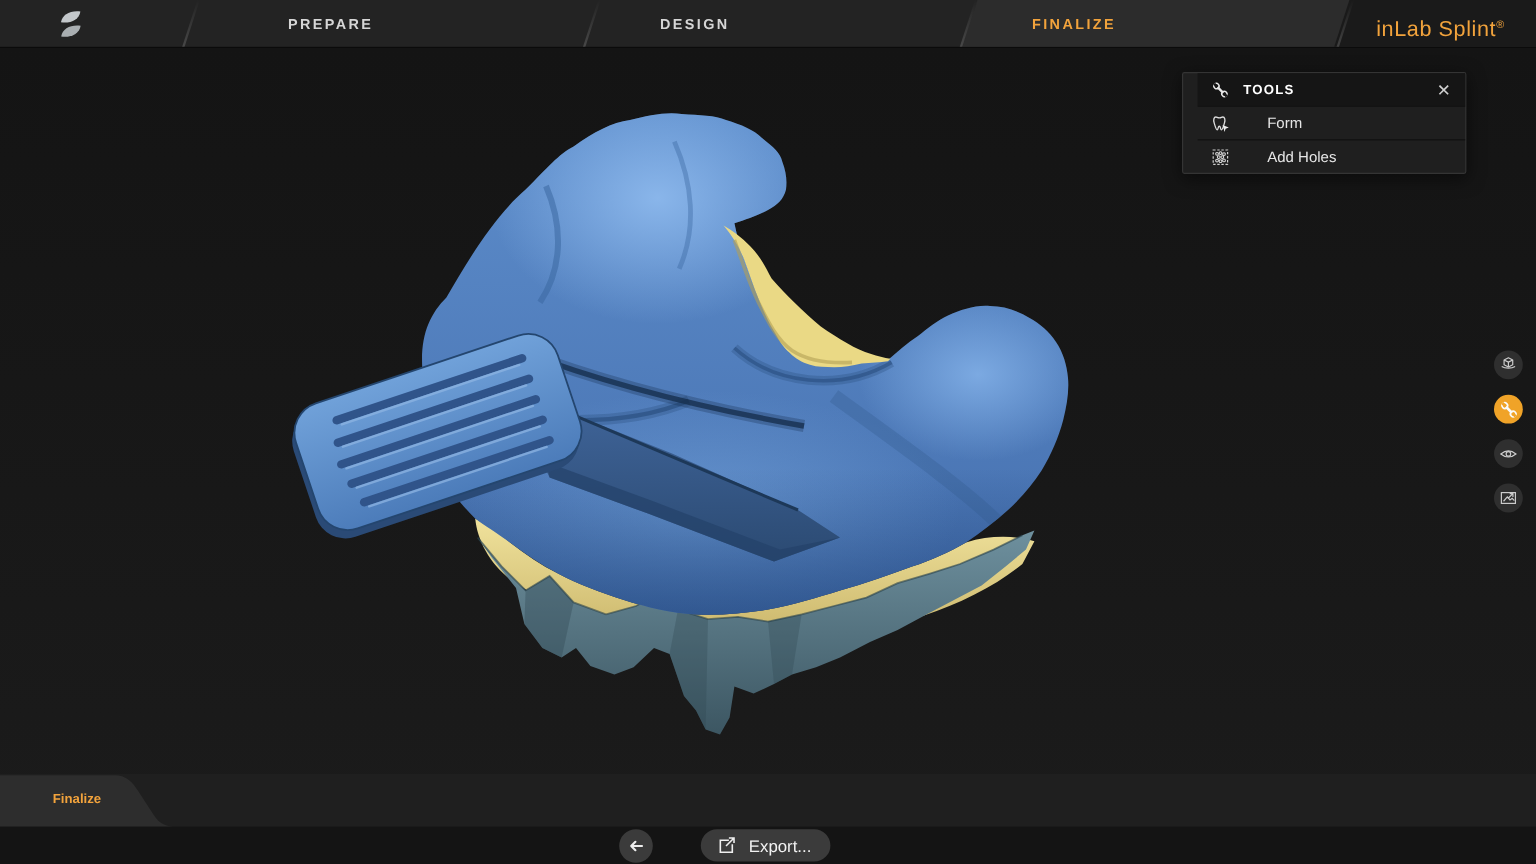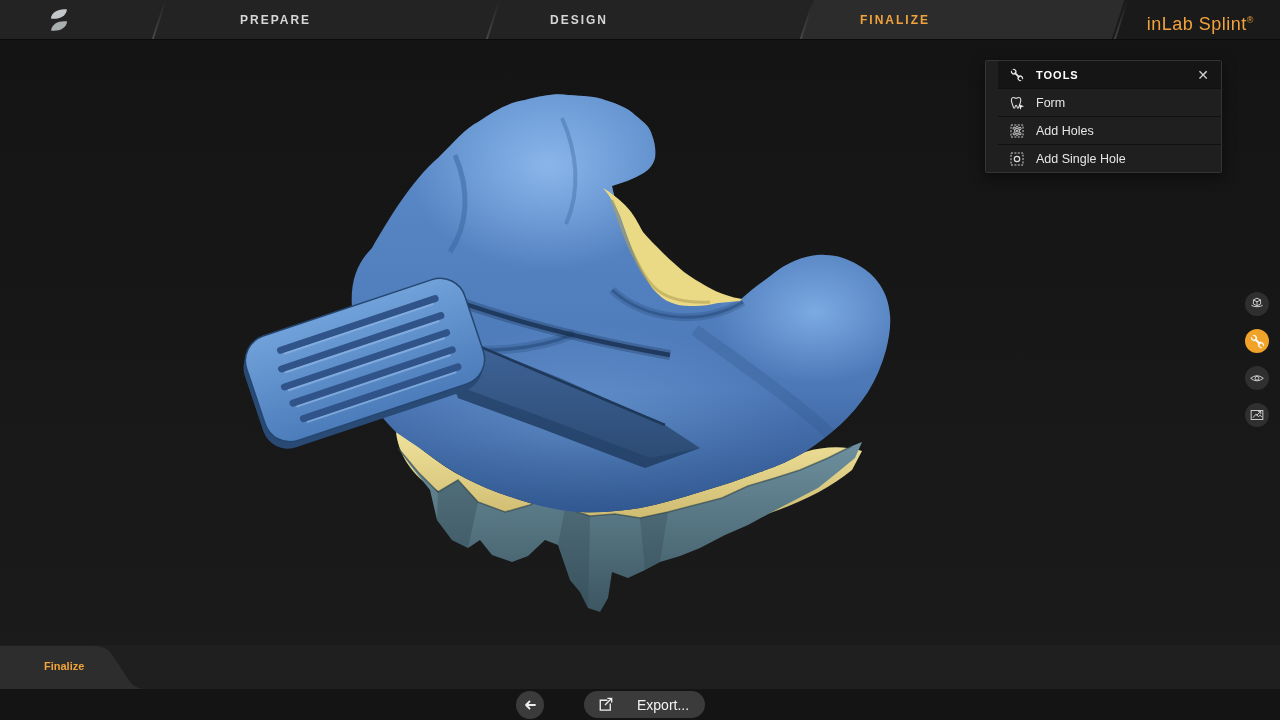--- a/index.html
+++ b/index.html
@@ -26,42 +26,42 @@
     background:linear-gradient(#141414,#1b1b1b);}
   .model-svg{position:absolute;left:0;top:0;}
 
   
   .tools-panel{position:absolute;left:985px;top:20px;width:237px;background:#1f1f1f;
     border:1px solid #343434;border-radius:2px;box-shadow:0 4px 14px rgba(0,0,0,.5);padding-left:12px;}
   .tools-header{display:flex;align-items:center;height:27px;background:#151515;padding:0 8px;}
   .tools-header .t-icon{width:22px;display:flex;justify-content:center;}
   .tools-title{flex:1;margin-left:8px;color:#fff;font-size:11px;font-weight:bold;letter-spacing:1px;}
   .tools-close{color:#cfcfcf;font-size:14px;line-height:14px;cursor:pointer;padding:2px 4px;}
-  .tool-item{display:flex;align-items:center;height:28px;border-top:1px solid #111;padding:0 8px;cursor:pointer;}
+  .tool-item{display:flex;align-items:center;height:28px;border-top:1px solid #111;padding:0 8px;cursor:pointer;gap:20px;}
   .tool-item .t-icon{width:22px;display:flex;justify-content:center;}
   .tool-label{margin-left:8px;color:#e6e6e6;font-size:12.5px;}
 
   
   .side-toolbar{position:absolute;right:11px;top:252px;display:flex;flex-direction:column;gap:13px;}
   .round-btn{width:24px;height:24px;border-radius:50%;background:#2f2f2f;display:flex;
     align-items:center;justify-content:center;cursor:pointer;}
   .round-btn.active{background:#f0a328;}
 
   
   .phase-strip{position:absolute;left:0;top:645px;width:1280px;height:44px;background:#1f1f1f;}
   .phase-tab-shape{position:absolute;left:0;top:0;}
   .phase-tab-label{position:absolute;left:44px;top:0;height:44px;line-height:42px;
     color:#f2a33c;font-size:11px;font-weight:bold;}
 
   
   .bottom-bar{position:absolute;left:0;top:689px;width:1280px;height:31px;background:#141414;}
   .back-btn{position:absolute;left:516px;top:2px;width:28px;height:28px;border-radius:50%;
     background:#3b3b3b;display:flex;align-items:center;justify-content:center;cursor:pointer;}
   .export-btn{position:absolute;left:584px;top:2px;height:27px;padding:0 16px 0 12px;border-radius:14px;
-    background:#3b3b3b;display:flex;align-items:center;gap:22px;cursor:pointer;}
+    background:#3b3b3b;display:flex;align-items:center;gap:9px;cursor:pointer;}
   .export-label{color:#f2f2f2;font-size:14px;}
 </style>
 </head>
 <body>
 
 <div class="topbar">
   <div class="seg seg-finalize"></div>
   <div class="seg seg-title"></div>
   <div class="sep" style="left:158px"></div>
   <div class="sep" style="left:492px"></div>
@@ -227,29 +227,20 @@
               <circle cx="9.6" cy="7.9" r="1.15"></circle>
             <circle cx="5.2" cy="10.8" r="1.15"></circle>
               <circle cx="8.1" cy="11.3" r="1.15"></circle>
               <circle cx="11" cy="10.7" r="1.15"></circle>
           </g>
         </svg>
       </span>
       <span class="tool-label">Add Holes</span>
     </div>
 
-    <div class="tool-item">
-      <span class="t-icon">
-        <svg width="16" height="16" viewBox="0 0 16 16">
-          <rect x="2" y="2" width="12" height="12" fill="none" stroke="#cfcfcf" stroke-width="1" stroke-dasharray="2,1.4"></rect>
-          <circle cx="8" cy="8" r="2.7" fill="none" stroke="#dddddd" stroke-width="1.2"></circle>
-        </svg>
-      </span>
-      <span class="tool-label">Add Single Hole</span>
-    </div>
 
   </div>
 
   <div class="side-toolbar">
     <div class="round-btn">
       <svg width="18" height="18" viewBox="0 0 20 20">
         <path d="M6,5.5 L10,3.5 L14,5.5 L14,10 L10,12 L6,10 Z M6,5.5 L10,7.5 L14,5.5 M10,7.5 L10,12" stroke="#cccccc" stroke-width="1.1" fill="none" stroke-linejoin="round"></path>
         <path d="M3.8,11.5 a8,4.2 0 0 0 12.4,0" stroke="#cccccc" stroke-width="1.1" fill="none"></path>
       </svg>
     </div>

